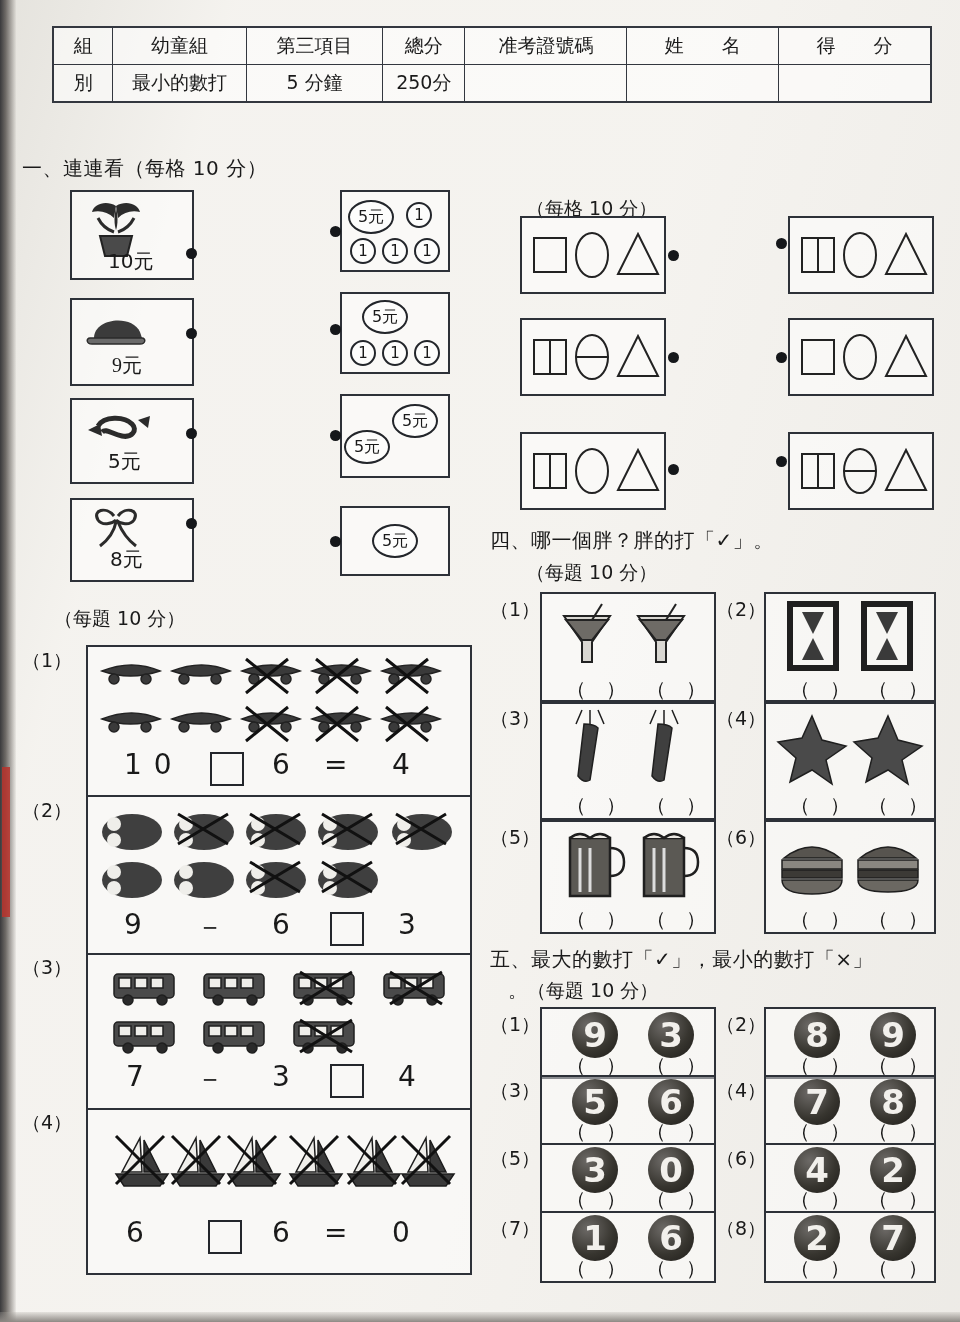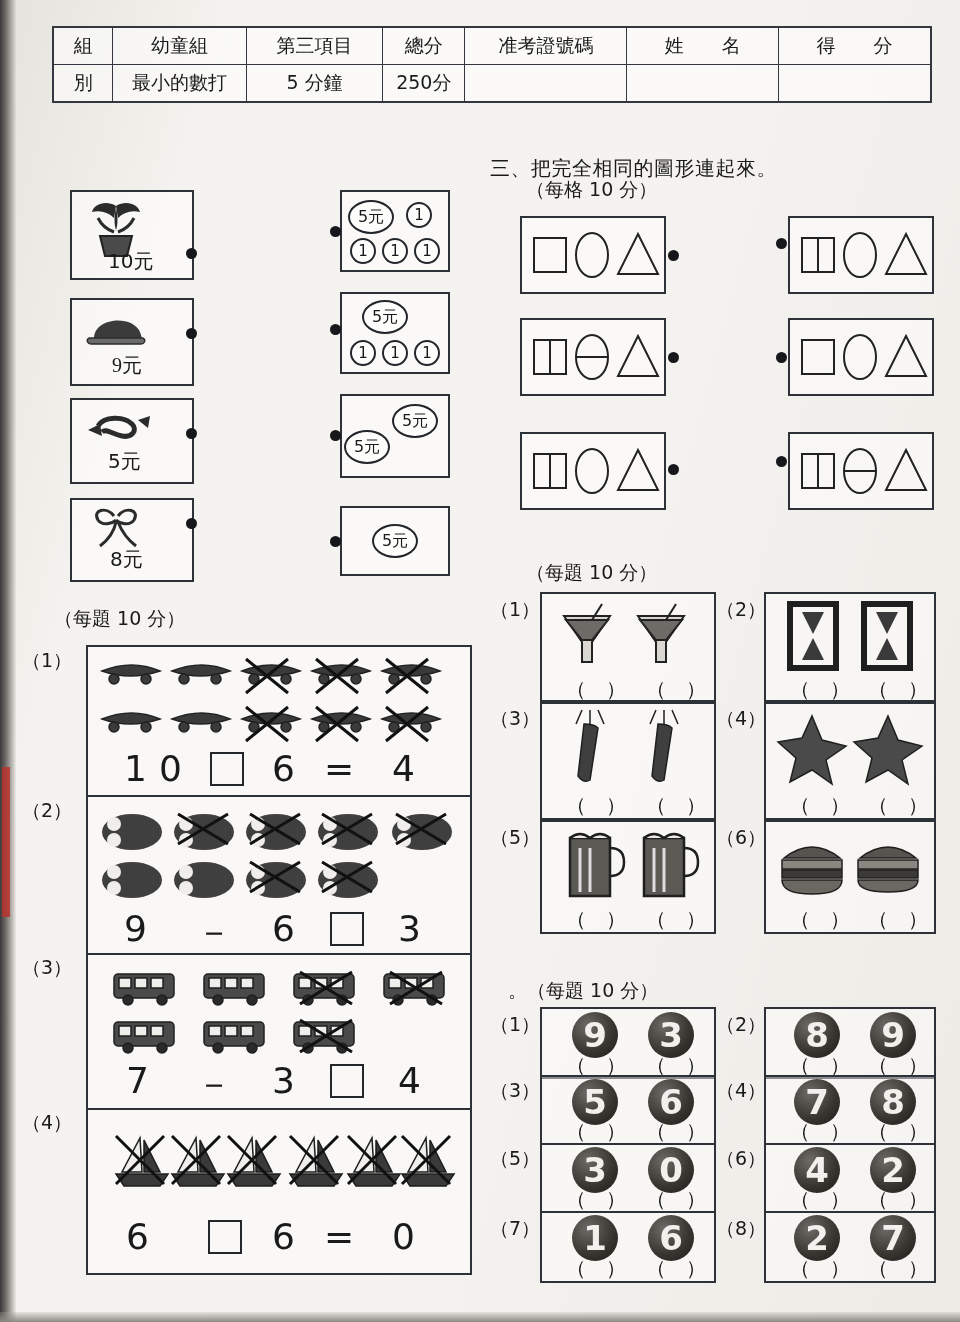--- a/index.html
+++ b/index.html
@@ -113,21 +113,21 @@
   
   .art {
     position: absolute;
     display: block;
   }
 
   
   .p2wrap { position: absolute; border: 2px solid #2d3138; box-sizing: border-box; background: rgba(255,255,255,0.45); }
   .eqline {
     position: absolute;
-    font-size: 36px;
+    font-size: 28px;
     letter-spacing: 12px;
     font-family: "DejaVu Sans", sans-serif;
   }
   .eqbox {
     position: absolute;
     border: 2px solid #23262b;
     box-sizing: border-box;
   }
 
   
@@ -196,20 +196,21 @@
       <td>250分</td>
       <td></td>
       <td></td>
       <td></td>
     </tr>
   </tbody>
     </table>
 
   <div style="position:absolute;left:54px;top:84px;width:56px;height:26px;display:flex;align-items:center;justify-content:center;font-size:19px;"></div>
 
+  <div class="sec-title" style="left:22px; top:155px;">一、連連看（每格 10 分）</div>
 
   <div class="box" style="left:70px; top:190px; width:124px; height:90px;"></div>
   <svg class="art" style="left:86px; top:196px;" width="60" height="62" viewBox="0 0 60 62">
     <path d="M30 10 C20 4, 8 8, 6 16 C14 14, 22 16, 28 22" fill="#2b2b2b"></path>
     <path d="M30 10 C40 4, 52 8, 54 16 C46 14, 38 16, 32 22" fill="#2b2b2b"></path>
     <path d="M30 12 C28 20, 28 28, 30 34 C32 28, 32 20, 30 12" fill="#2b2b2b"></path>
     <path d="M12 22 C16 30, 22 34, 28 36" stroke="#2b2b2b" stroke-width="3" fill="none"></path>
     <path d="M48 22 C44 30, 38 34, 32 36" stroke="#2b2b2b" stroke-width="3" fill="none"></path>
     <path d="M14 40 h32 l-5 20 h-22 z" fill="#4a4a4a" stroke="#222" stroke-width="2"></path>
   </svg>
@@ -524,22 +525,21 @@
       <path d="M240 4 l48 48 M288 4 l-48 48"></path>
       <path d="M294 4 l48 48 M342 4 l-48 48"></path>
     </g>
   </svg>
   <div class="eqline" style="left:126px; top:1216px;">6</div>
   <div class="eqbox" style="left:208px; top:1220px; width:34px; height:34px;"></div>
   <div class="eqline" style="left:272px; top:1216px;">6</div>
   <div class="eqline" style="left:324px; top:1216px;">=</div>
   <div class="eqline" style="left:392px; top:1216px;">0</div>
 
-  <div class="sec-title" style="left:490px; top:155px;">三、把完全相同的圖形連起來。</div>
-  <div class="sec-sub" style="left:526px; top:177px;">（每格 10 分）</div>
+  <div class="sec-sub" style="left:526px; top:196px;">（每格 10 分）</div>
 
   <div class="shapecard" style="left:520px; top:216px; width:146px; height:78px;">
     <svg width="142" height="74" viewBox="0 0 142 74">
       <rect x="12" y="20" width="32" height="34" fill="none" stroke="#222" stroke-width="2"></rect>
       <ellipse cx="70" cy="37" rx="16" ry="22" fill="none" stroke="#222" stroke-width="2"></ellipse>
       <path d="M116 16 l20 40 h-40 z" fill="none" stroke="#222" stroke-width="2"></path>
     </svg>
   </div>
   <div class="shapecard" style="left:520px; top:318px; width:146px; height:78px;">
     <svg width="142" height="74" viewBox="0 0 142 74">
@@ -584,20 +584,21 @@
     </svg>
   </div>
 
   <div class="dot" style="left:668px; top:250px;"></div>
   <div class="dot" style="left:668px; top:352px;"></div>
   <div class="dot" style="left:668px; top:464px;"></div>
   <div class="dot" style="left:776px; top:238px;"></div>
   <div class="dot" style="left:776px; top:352px;"></div>
   <div class="dot" style="left:776px; top:456px;"></div>
 
+  <div class="sec-title" style="left:490px; top:527px;">四、哪一個胖？胖的打「✓」。</div>
   <div class="sec-sub" style="left:526px; top:560px;">（每題 10 分）</div>
 
   <div class="num-label" style="left:490px; top:597px;">（1）</div>
   <div class="num-label" style="left:716px; top:597px;">（2）</div>
   <div class="num-label" style="left:490px; top:706px;">（3）</div>
   <div class="num-label" style="left:716px; top:706px;">（4）</div>
   <div class="num-label" style="left:490px; top:825px;">（5）</div>
   <div class="num-label" style="left:716px; top:825px;">（6）</div>
 
   <div class="cellbox" style="left:540px; top:592px; width:176px; height:110px;"></div>
@@ -677,20 +678,21 @@
       <path d="M4 44 h60 q0 14 -30 14 q-30 0 -30 -14z" fill="#6b6862"></path>
       <path d="M82 22 q28 -22 56 0 z" fill="#57544f"></path>
       <rect x="80" y="24" width="60" height="9" fill="#8a8781"></rect>
       <rect x="80" y="34" width="60" height="8" fill="#3c3a36"></rect>
       <path d="M80 44 h60 q0 12 -30 12 q-30 0 -30 -12z" fill="#6b6862"></path>
     </g>
   </svg>
   <div class="paren" style="left:790px; top:906px;">（　）</div>
   <div class="paren" style="left:868px; top:906px;">（　）</div>
 
+  <div class="sec-title" style="left:490px; top:946px;">五、最大的數打「✓」，最小的數打「×」</div>
   <div class="sec-sub" style="left:508px; top:978px;">。（每題 10 分）</div>
 
   <div class="num-label" style="left:490px; top:1012px;">（1）</div>
   <div class="cellbox" style="left:540px; top:1007px; width:176px; height:72px;"></div>
   <div class="digit" style="left:572px; top:1012px;">9</div>
   <div class="digit" style="left:648px; top:1012px;">3</div>
   <div class="paren" style="left:566px; top:1052px;">（　）</div>
   <div class="paren" style="left:646px; top:1052px;">（　）</div>
 
   <div class="num-label" style="left:716px; top:1012px;">（2）</div>

